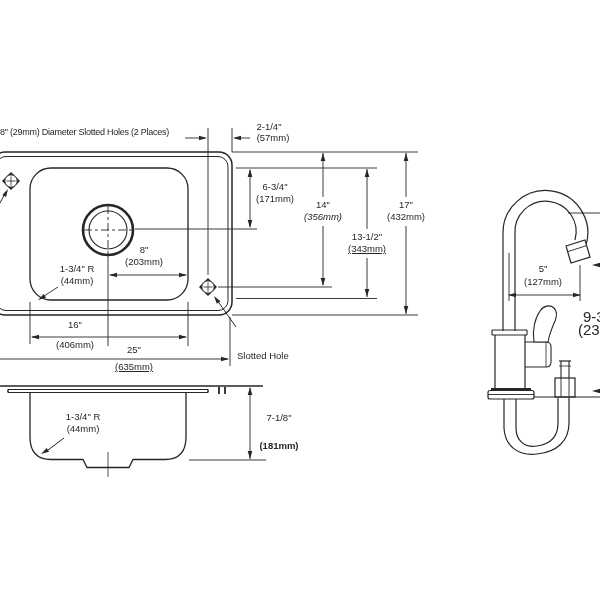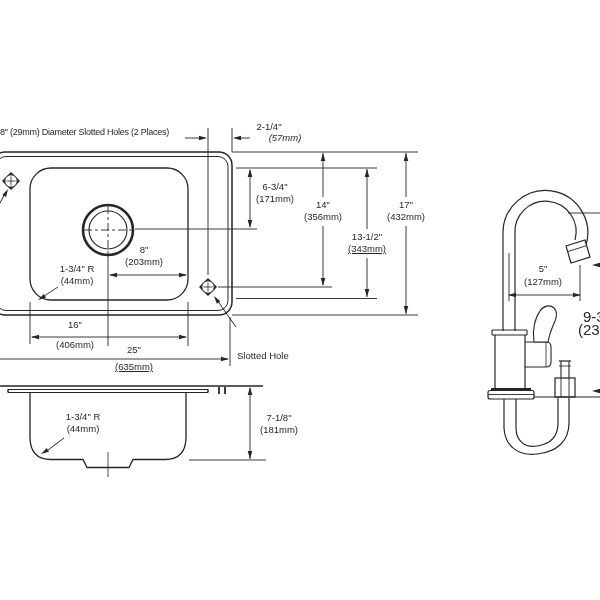--- a/index.html
+++ b/index.html
@@ -170,27 +170,27 @@
       <polygon points="581,295 573,292.7 573,297.3" fill="#262626" stroke="none"></polygon>
       <polygon points="592,265 600,262.7 600,267.3" fill="#262626" stroke="none"></polygon>
       <polygon points="592,391 600,388.7 600,393.3" fill="#262626" stroke="none"></polygon>
     </g>
   </g>
 </svg>
 
 <div class="lbl note" style="left:0px;top:127px;">8" (29mm) Diameter Slotted Holes (2 Places)</div>
 
 <div class="lbl ctr" style="left:239px;top:121px;width:60px;">2-1/4"</div>
-<div class="lbl ctr" style="left:257px;top:132px;width:56px;font-style:italic;">(57mm)</div>
+<div class="lbl ctr" style="left:245px;top:132px;width:56px;">(57mm)</div>
 
 <div class="lbl ctr" style="left:252px;top:181px;width:46px;">6-3/4"</div>
 <div class="lbl ctr" style="left:252px;top:193px;width:46px;">(171mm)</div>
 
 <div class="lbl ctr bgw" style="left:295px;top:199px;width:56px;">14"</div>
-<div class="lbl ctr bgw" style="left:295px;top:211px;width:56px;">(356mm)</div>
+<div class="lbl ctr bgw" style="left:295px;top:211px;width:56px;font-style:italic;">(356mm)</div>
 
 <div class="lbl ctr bgw" style="left:339px;top:231px;width:56px;">13-1/2"</div>
 <div class="lbl ctr bgw" style="left:339px;top:243px;width:56px;text-decoration:underline;">(343mm)</div>
 
 <div class="lbl ctr bgw" style="left:378px;top:199px;width:56px;">17"</div>
 <div class="lbl ctr bgw" style="left:378px;top:211px;width:56px;">(432mm)</div>
 
 <div class="lbl ctr" style="left:116px;top:244px;width:56px;">8"</div>
 <div class="lbl ctr" style="left:116px;top:256px;width:56px;">(203mm)</div>
 
@@ -202,21 +202,21 @@
 
 <div class="lbl ctr" style="left:106px;top:344px;width:56px;">25"</div>
 <div class="lbl ctr" style="left:106px;top:361px;width:56px;text-decoration:underline;">(635mm)</div>
 
 <div class="lbl" style="left:237px;top:326px;margin-top:24px;">Slotted Hole</div>
 
 <div class="lbl ctr" style="left:58px;top:411px;width:50px;">1-3/4" R</div>
 <div class="lbl ctr" style="left:58px;top:423px;width:50px;">(44mm)</div>
 
 <div class="lbl ctr" style="left:256px;top:412px;width:46px;">7-1/8"</div>
-<div class="lbl ctr" style="left:256px;top:424px;width:46px;">(181mm)</div>
+<div class="lbl ctr" style="left:256px;top:440px;width:46px;font-weight:bold;">(181mm)</div>
 
 <div class="lbl ctr" style="left:515px;top:263px;width:56px;">5"</div>
 <div class="lbl ctr" style="left:515px;top:276px;width:56px;">(127mm)</div>
 
 <div class="lbl frag" style="left:583px;top:311px;">9-3</div>
 <div class="lbl frag" style="left:578px;top:324px;">(238</div>
 
 </div>
 
 </body></html>

